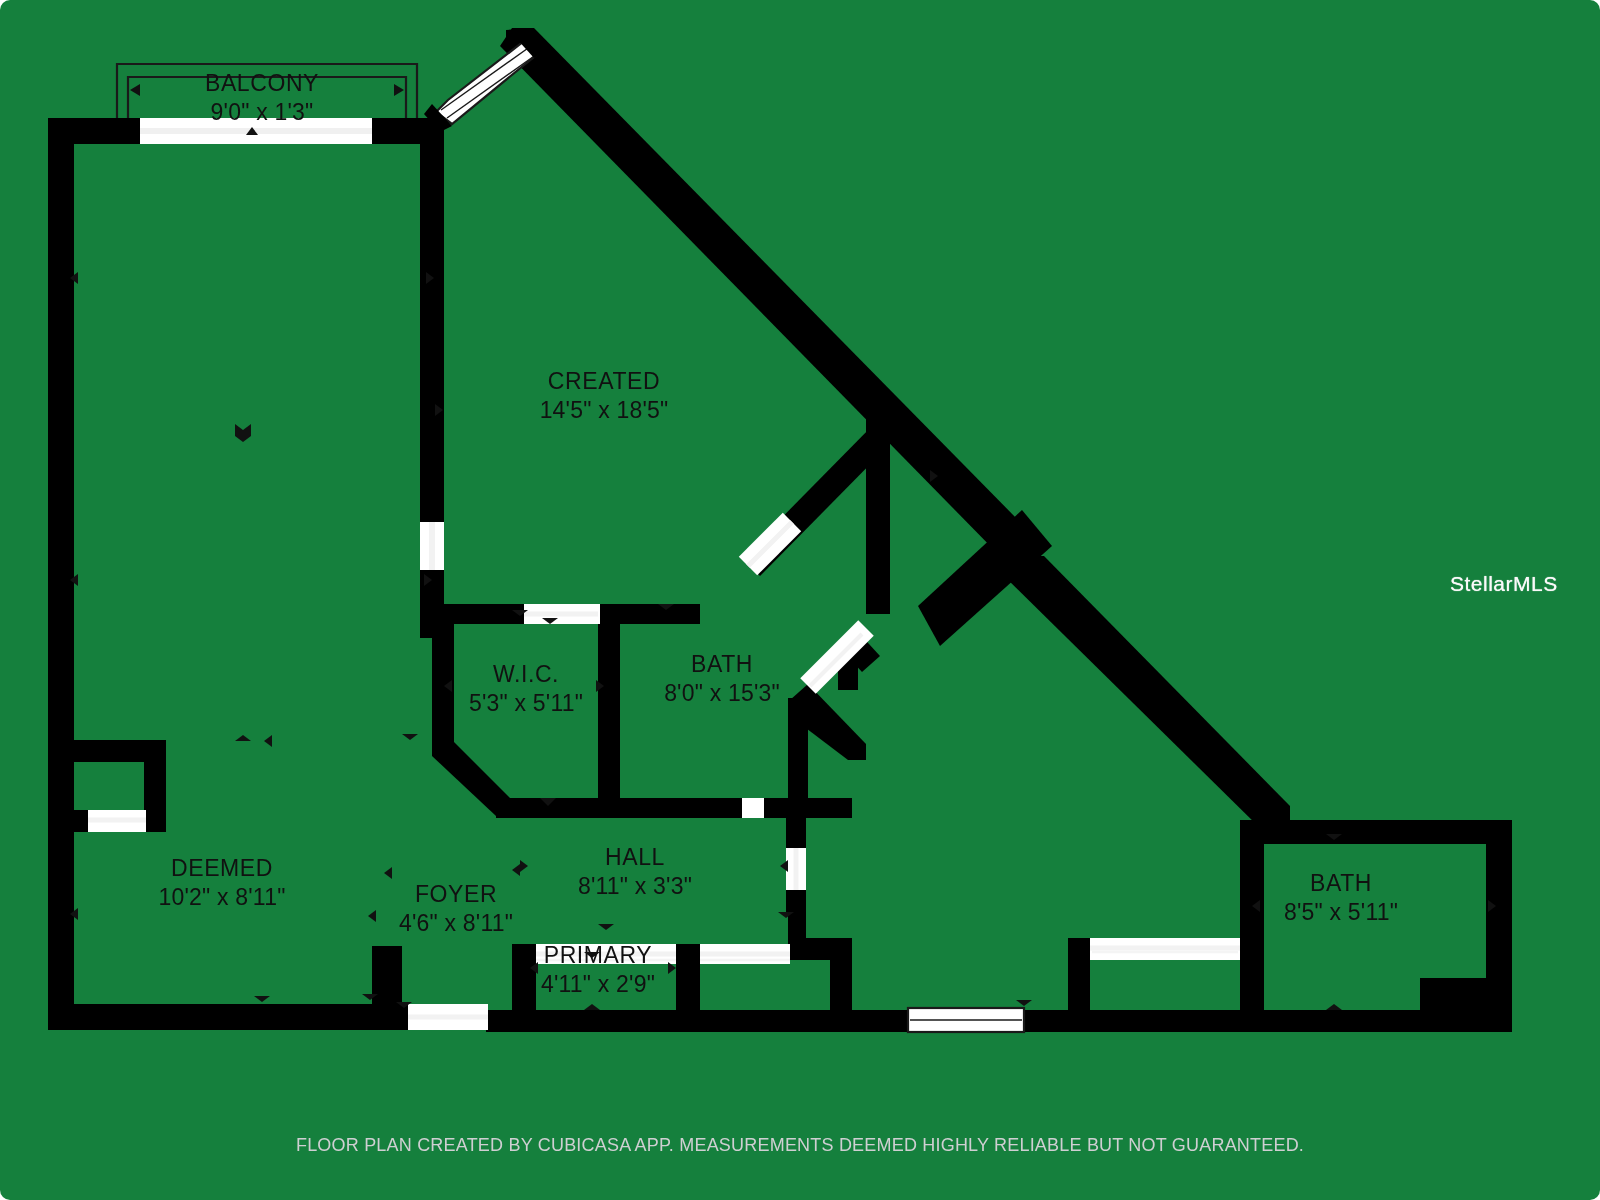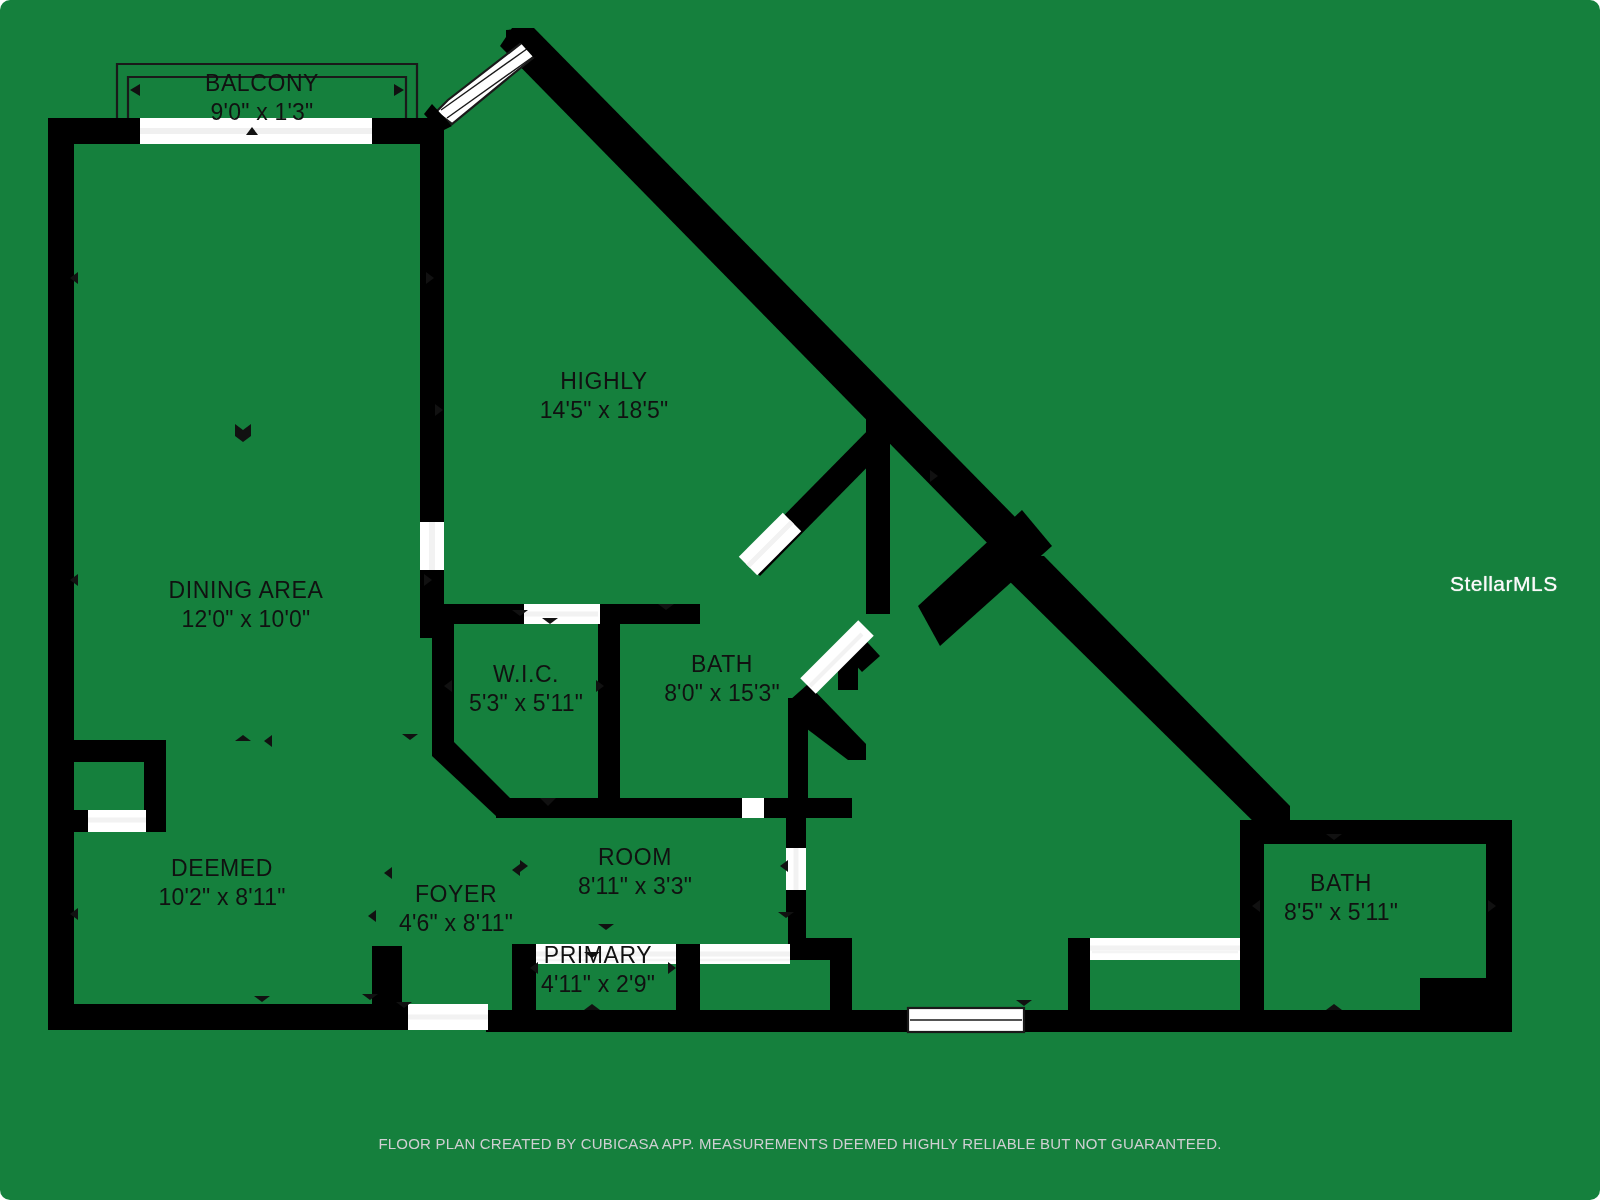--- a/index.html
+++ b/index.html
@@ -45,21 +45,21 @@
     display: block;
     font-size: 23px;
     letter-spacing: 0.2px;
     font-weight: 400;
   }
   .footer-note {
     position: absolute;
     left: 50%;
     top: 1135px;
     transform: translateX(-50%);
-    font-size: 15px;
+    font-size: 18px;
     letter-spacing: 0.2px;
     color: #cfcfd2;
     white-space: nowrap;
     font-family: "Liberation Sans", sans-serif;
   }
   .watermark {
     position: absolute;
     left: 1450px;
     top: 572px;
     font-size: 21px;
@@ -294,28 +294,24 @@
 
   </svg>
 
   <div class="room-label" style="left:262px; top:98px;">
     <span class="rl-name">BALCONY</span>
     <span class="rl-dims">9'0" x 1'3"</span>
   </div>
 
 
   <div class="room-label" style="left:604px; top:396px;">
-    <span class="rl-name">HIGHLY</span>
+    <span class="rl-name">CREATED</span>
     <span class="rl-dims">14'5" x 18'5"</span>
   </div>
 
-  <div class="room-label" style="left:246px; top:605px;">
-    <span class="rl-name">DINING AREA</span>
-    <span class="rl-dims">12'0" x 10'0"</span>
-  </div>
 
   <div class="room-label" style="left:722px; top:679px;">
     <span class="rl-name">BATH</span>
     <span class="rl-dims">8'0" x 15'3"</span>
   </div>
 
   <div class="room-label" style="left:526px; top:689px;">
     <span class="rl-name">W.I.C.</span>
     <span class="rl-dims">5'3" x 5'11"</span>
   </div>
@@ -325,21 +321,21 @@
     <span class="rl-name">DEEMED</span>
     <span class="rl-dims">10'2" x 8'11"</span>
   </div>
 
   <div class="room-label" style="left:1341px; top:898px;">
     <span class="rl-name">BATH</span>
     <span class="rl-dims">8'5" x 5'11"</span>
   </div>
 
   <div class="room-label" style="left:635px; top:872px;">
-    <span class="rl-name">ROOM</span>
+    <span class="rl-name">HALL</span>
     <span class="rl-dims">8'11" x 3'3"</span>
   </div>
 
   <div class="room-label" style="left:456px; top:909px;">
     <span class="rl-name">FOYER</span>
     <span class="rl-dims">4'6" x 8'11"</span>
   </div>
 
   <div class="room-label" style="left:598px; top:970px;">
     <span class="rl-name">PRIMARY</span>

